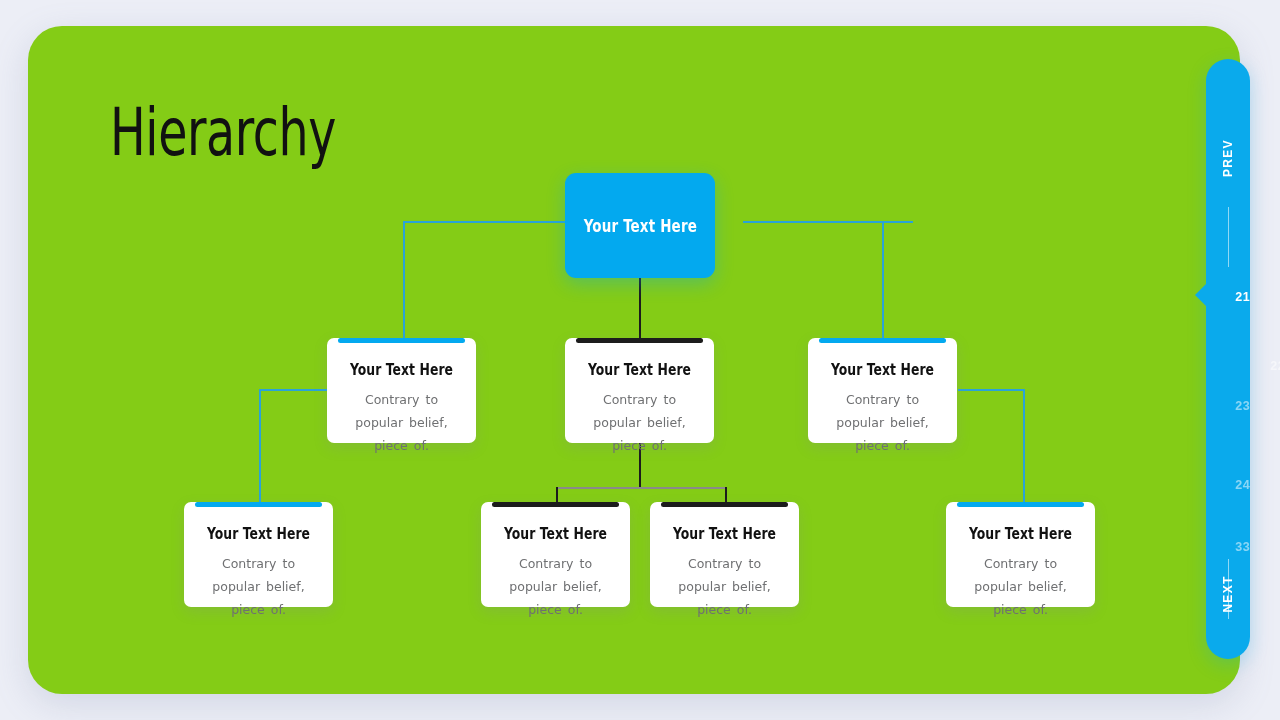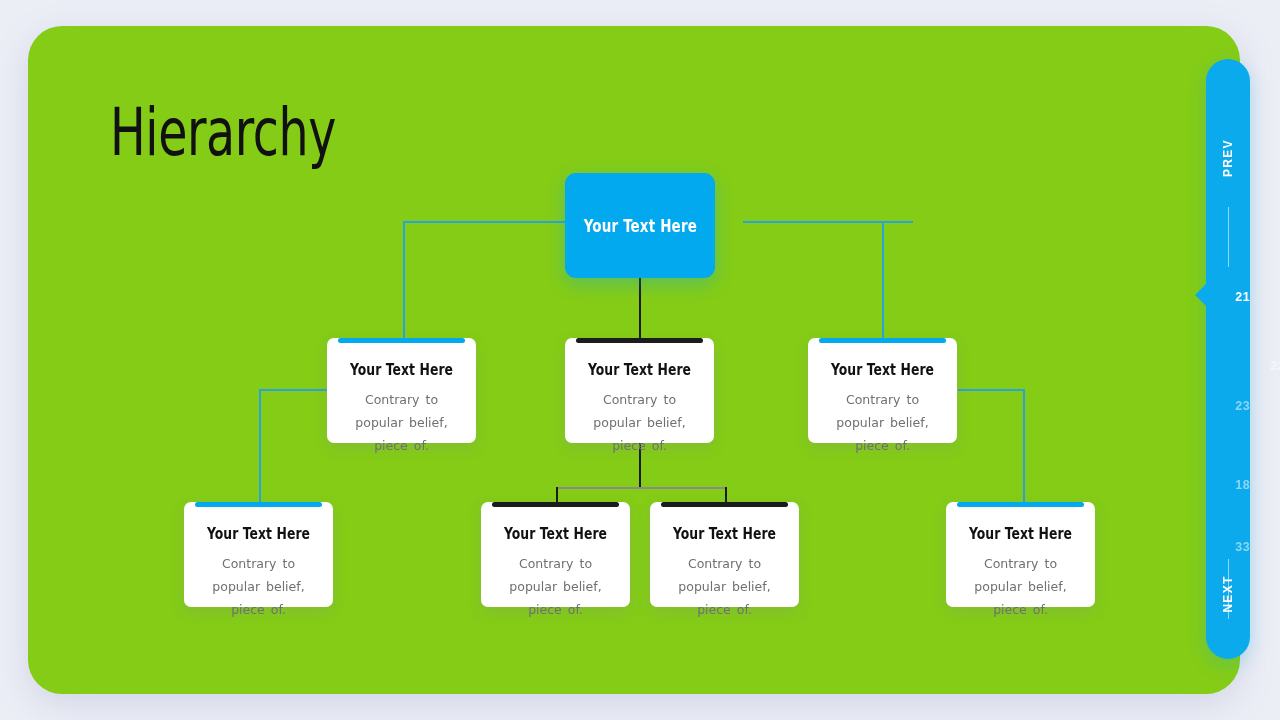--- a/index.html
+++ b/index.html
@@ -262,20 +262,20 @@
 
   <div class="rail">
     <div class="rail-arrow"></div>
 
     <div class="rail-word prev">PREV</div>
     <div class="rail-line top"></div>
 
     <div class="rail-num active" style="top:231px;">21</div>
     <div class="rail-num" style="top:300px;padding-left:35px;">22</div>
     <div class="rail-num" style="top:340px;">23</div>
-    <div class="rail-num" style="top:419px;">18</div>
+    <div class="rail-num" style="top:419px;">24</div>
     <div class="rail-num" style="top:481px;">33</div>
 
     <div class="rail-line bottom"></div>
     <div class="rail-word next">NEXT</div>
   </div>
 
 </div>
 
 </body></html>

